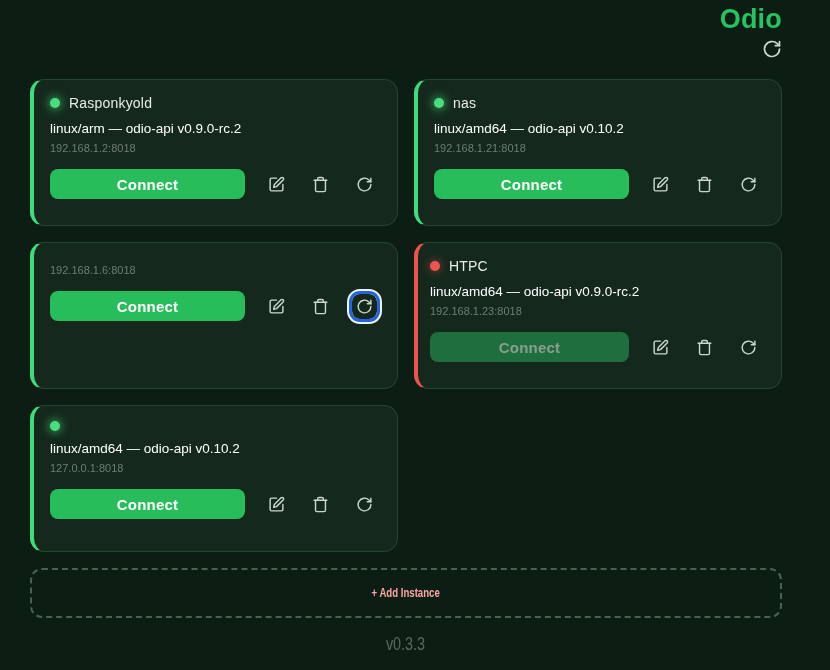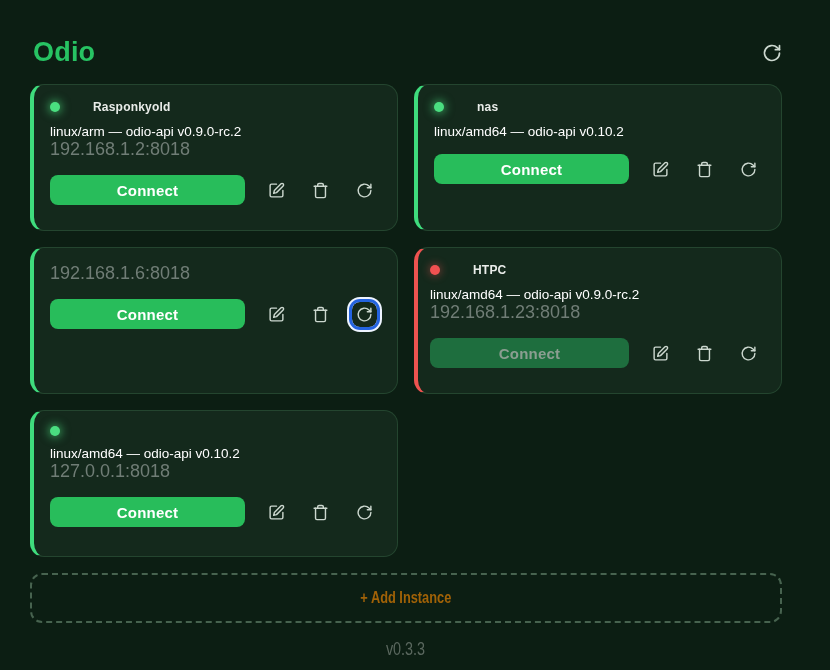--- a/index.html
+++ b/index.html
@@ -12,23 +12,24 @@
     -webkit-font-smoothing: antialiased;
   }
   .container {
     margin-left: 30px;
     width: 752px;
   }
   
   .header {
     display: flex;
     justify-content: space-between;
-    align-items: center;
-    padding-top: 37px;
+    align-items: flex-end;
+    padding-top: 4px;
     margin-bottom: 16px;
+    flex-direction: column;
   }
   .app-title {
     font-size: 27px;
     font-weight: bold;
     color: #27c363;
     letter-spacing: 0.2px;
     margin-left: 3px;
   }
   .header-refresh-btn {
     background: transparent;
@@ -70,33 +71,33 @@
     border-radius: 50%;
     background: #4ade80;
     box-shadow: 0 0 8px 2px rgba(74, 222, 128, 0.55);
     flex: none;
   }
   .card.offline .dot {
     background: #f05151;
     box-shadow: 0 0 8px 1px rgba(240, 81, 81, 0.45);
   }
   .name {
-    font-size: 12px;
-    font-weight: bold;
+    font-size: 14px;
+    font-weight: normal;
     color: #e9ece9;
     letter-spacing: 0.2px;
-    margin-left: 24px;
   }
   .meta {
     margin-top: 10px;
     font-size: 13.5px;
     color: #ffffff;
   }
   .addr {
-    font-size: 18px;
+    margin-top: 6px;
+    font-size: 11px;
     color: #707d76;
   }
   .actions {
     margin-top: 15px;
     display: flex;
     align-items: center;
     gap: 19px;
   }
   .connect {
     flex: 1;
@@ -136,23 +137,23 @@
   }
   
   .add-instance {
     box-sizing: border-box;
     margin-top: 16px;
     width: 100%;
     height: 50px;
     background: transparent;
     border: 2px dashed #47634f;
     border-radius: 12px;
-    color: #a16207;
+    color: #fca5a5;
     font-family: inherit;
-    font-size: 16px;
+    font-size: 12px;
     font-weight: bold;
     cursor: pointer;
     display: flex;
     align-items: center;
     justify-content: center;
   }
   .condensed {
     display: inline-block;
     transform: scaleX(0.8);
     transform-origin: center;
@@ -213,20 +214,21 @@
         </button>
       </div>
     </div>
 
     <div class="card online">
       <div class="card-head">
         <span class="dot"></span>
         <span class="name">nas</span>
       </div>
       <div class="meta">linux/amd64 — odio-api v0.10.2</div>
+      <div class="addr">192.168.1.21:8018</div>
       <div class="actions">
         <button class="connect">Connect</button>
         <button class="icon-btn">
           <svg viewBox="0 0 24 24" fill="none" stroke="currentColor" stroke-width="2" stroke-linecap="round" stroke-linejoin="round">
               <path d="M12 3H5a2 2 0 0 0-2 2v14a2 2 0 0 0 2 2h14a2 2 0 0 0 2-2v-7"></path>
               <path d="M18.375 2.625a2.121 2.121 0 1 1 3 3L12 15l-4 1 1-4Z"></path>
             </svg>
         </button>
         <button class="icon-btn">
           <svg viewBox="0 0 24 24" fill="none" stroke="currentColor" stroke-width="2" stroke-linecap="round" stroke-linejoin="round">

